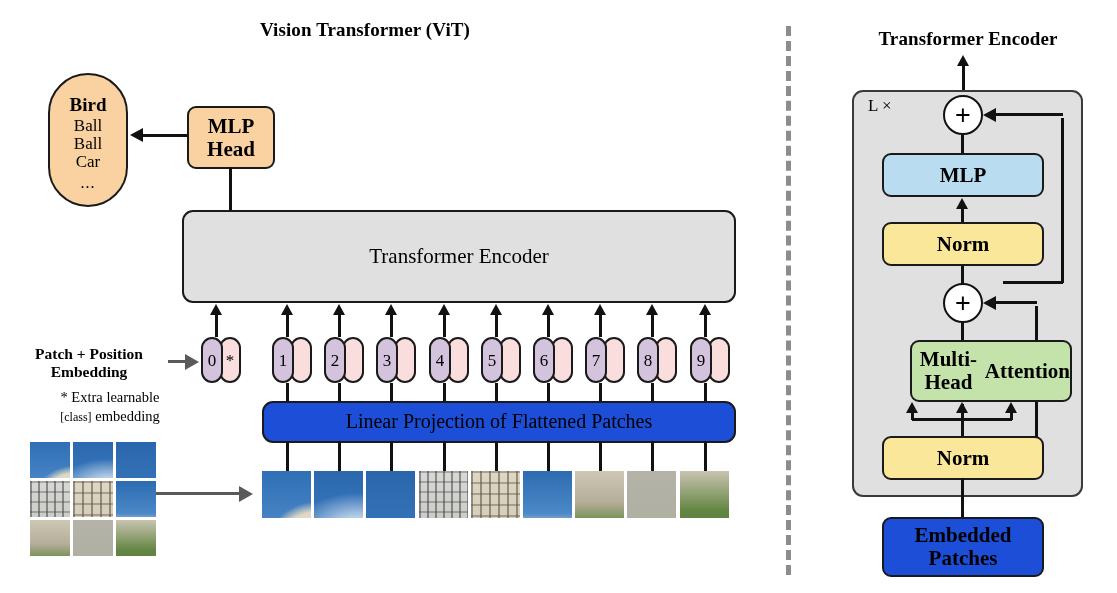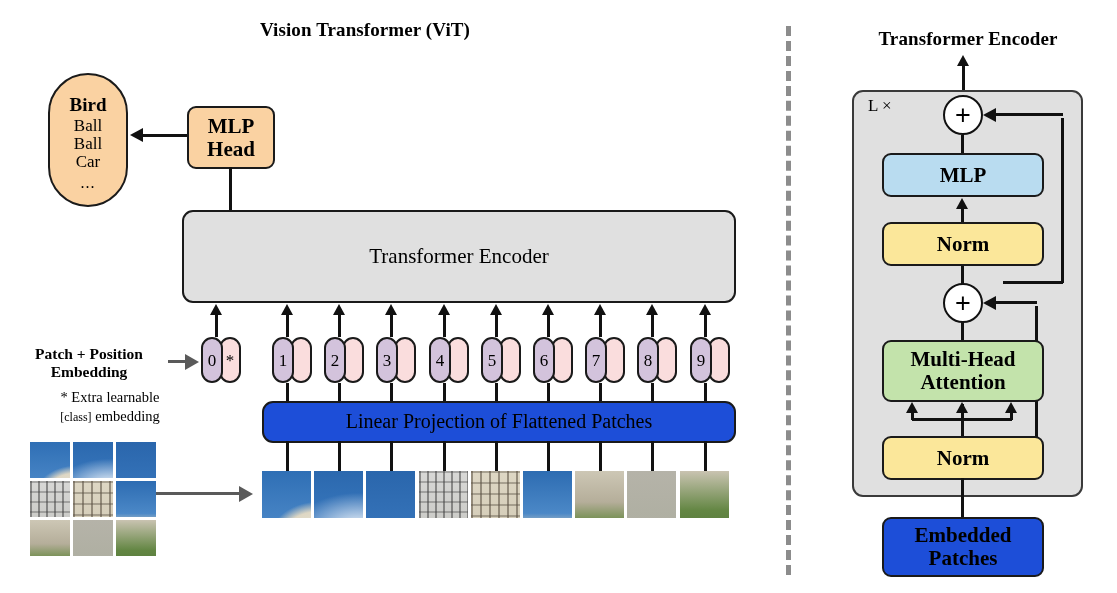--- a/index.html
+++ b/index.html
@@ -414,21 +414,21 @@
     <span>+</span>
   </div>
 
   <div class="abs vline" style="left:1035px; top:306px; height:162px;"></div>
   <div class="abs hline" style="left:962px; top:466px; width:75px;"></div>
   <div class="abs hline" style="left:995px; top:301px; width:42px;"></div>
   <div class="abs arrow-left" style="left:983px; top:296px;"></div>
 
   <div class="abs vline" style="left:961px; top:322px; height:20px;"></div>
 
-  <div class="abs box box-green r6" style="left:882px; top:340px; width:162px; height:62px; flex-direction:column; font-size:21px;">
+  <div class="abs box box-green r6" style="left:910px; top:340px; width:162px; height:62px; flex-direction:row; font-size:21px;">
     <div>Multi-Head</div>
     <div>Attention</div>
   </div>
 
   <div class="abs">
     <div class="abs hline" style="left:912px; top:418px; width:100px;"></div>
     <div class="abs vline" style="left:911px; top:412px; height:8px;"></div>
     <div class="abs arrow-up" style="left:906px; top:402px;"></div>
     <div class="abs vline" style="left:961px; top:404px; height:42px;"></div>
     <div class="abs arrow-up" style="left:956px; top:402px;"></div>

